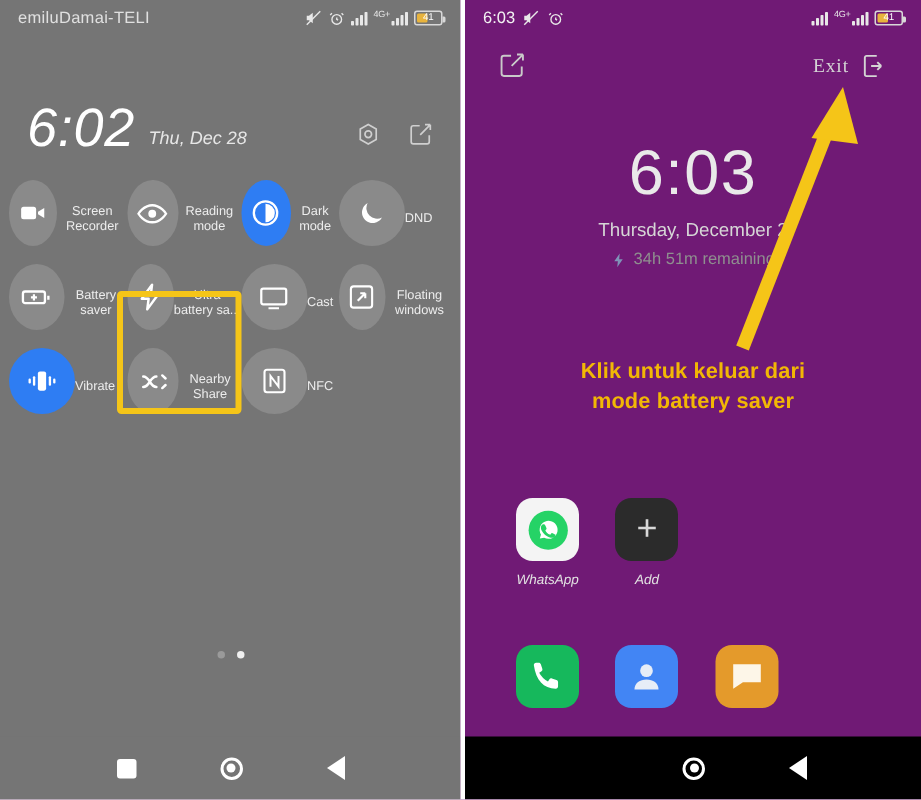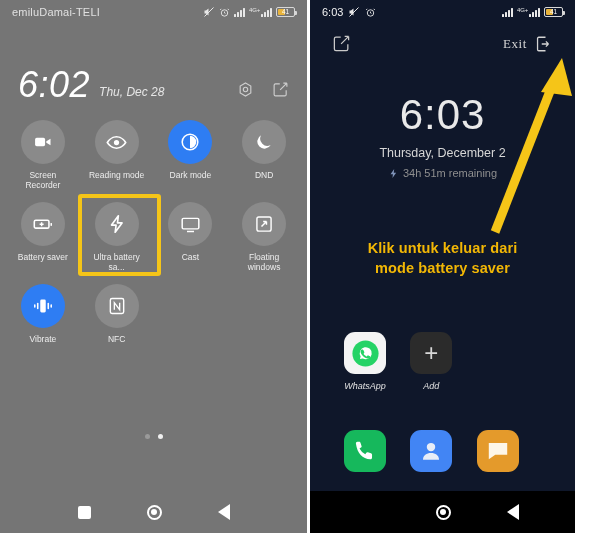--- a/index.html
+++ b/index.html
@@ -13,22 +13,22 @@
 
   
   .phone-left {
     position: relative;
     width: 307px; height: 533px;
     background: #757575;
     overflow: hidden;
   }
   .phone-right {
     position: relative;
-    width: 268px; height: 533px;
-    background: #0f172a;
+    width: 307px; height: 533px;
+    background: #701a75;
     border-left: 3px solid #ffffff;
     overflow: hidden;
   }
 
   
   .statusbar {
     position: absolute; top: 0; left: 0; right: 0;
     height: 24px;
     display: flex; align-items: center;
     padding: 0 12px;
@@ -87,21 +87,21 @@
 
   
   .tiles {
     position: absolute; top: 118px; left: 6px;
     width: 295px;
     display: grid;
     grid-template-columns: repeat(4, 1fr);
     row-gap: 10px;
   }
   .tile {
-    display: flex; flex-direction: column; align-items: center;
+    display: flex; align-items: center;
     padding-top: 2px;
   }
   .tile-circle {
     width: 44px; height: 44px; border-radius: 50%;
     background: #8a8a8a;
     display: flex; align-items: center; justify-content: center;
     color: #ffffff;
   }
   .tile-circle.on { background: #2E7DF3; }
   .tile-label {
@@ -388,20 +388,31 @@
               <rect x="2.2" y="10.2" width="1.7" height="3.6" rx="0.8"></rect>
               <rect x="16.9" y="8.5" width="1.7" height="7" rx="0.8"></rect>
               <rect x="20.1" y="10.2" width="1.7" height="3.6" rx="0.8"></rect>
             </svg>
           </span>
         </div>
         <div class="tile-label">Vibrate</div>
       </div>
 
 
+      <div class="tile">
+        <div class="tile-circle">
+          <span>
+            <svg class="icon-svg" width="21" height="21" viewBox="0 0 24 24" fill="none" stroke="#ffffff" stroke-width="1.9" stroke-linecap="round">
+              <path d="M4 8c5 0 5 8 10 8M4 16c5 0 5-8 10-8"></path>
+              <path d="M18.5 7.2 21 9.5M18.5 16.8 21 14.5"></path>
+            </svg>
+          </span>
+        </div>
+        <div class="tile-label">Nearby Share</div>
+      </div>
 
       <div class="tile">
         <div class="tile-circle">
           <span>
             <svg class="icon-svg" width="20" height="20" viewBox="0 0 24 24" fill="none" stroke="#ffffff" stroke-width="1.7">
               <rect x="4" y="3" width="16" height="18" rx="2"></rect>
               <path d="M8.8 16.5V8l6.4 8.5V8" stroke-width="1.6"></path>
             </svg>
           </span>
         </div>

